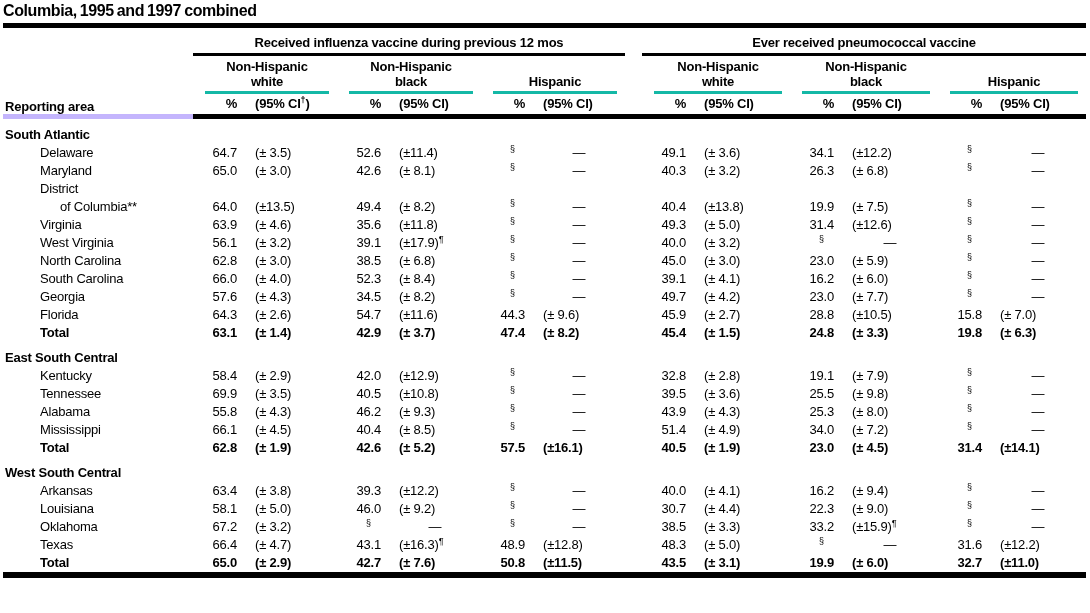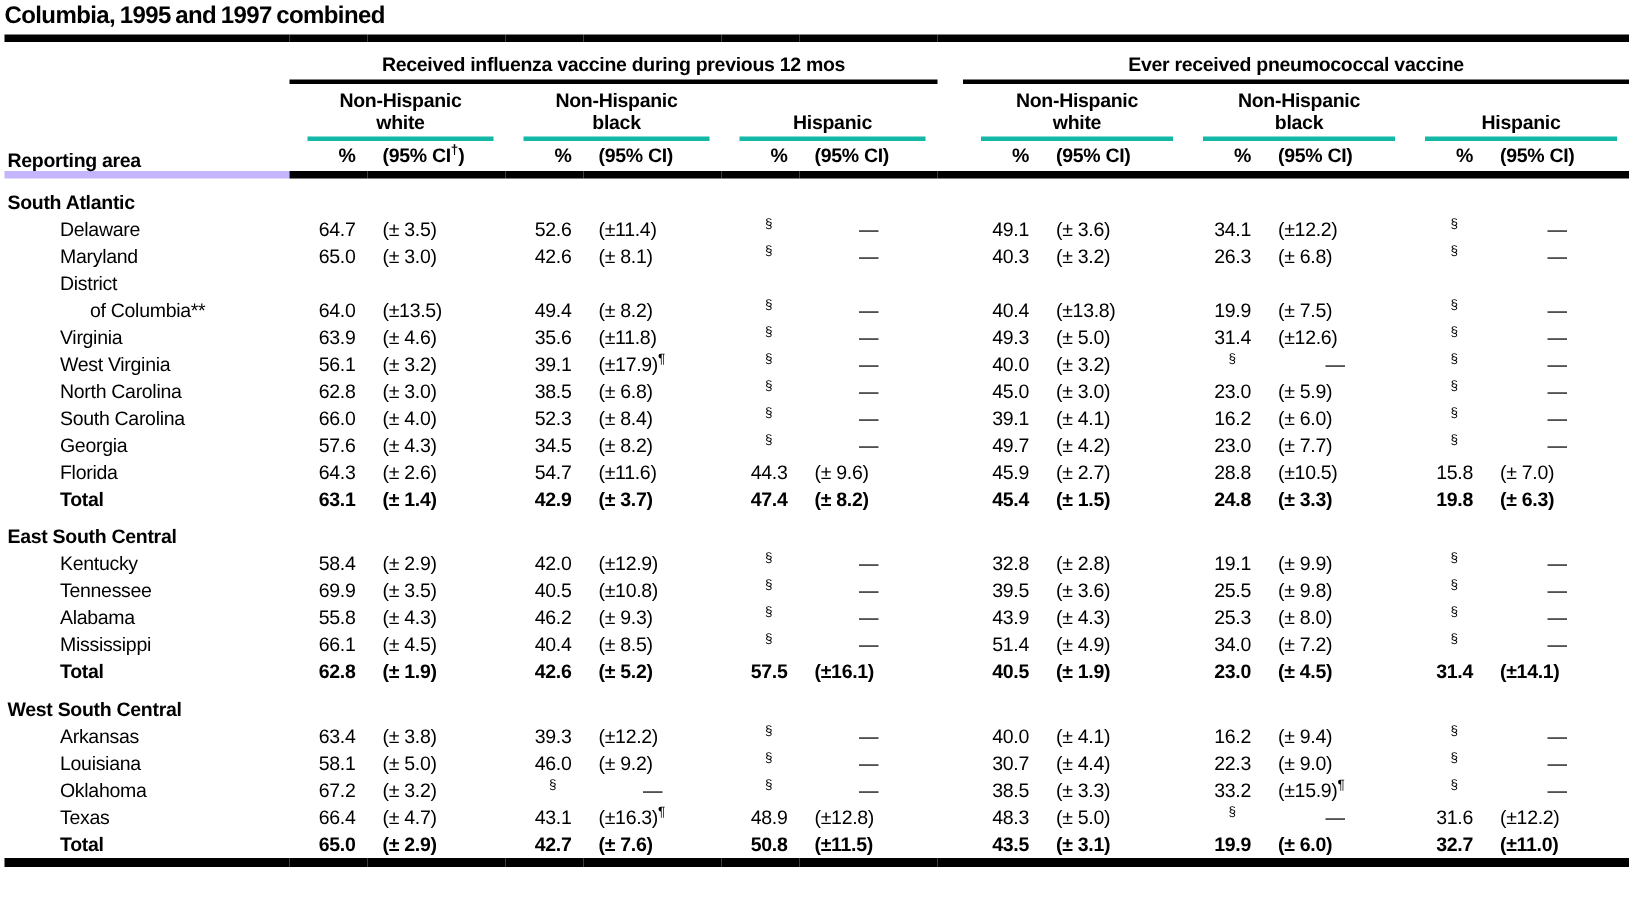--- a/index.html
+++ b/index.html
@@ -343,21 +343,21 @@
         <td class="pct">58.4</td>
         <td class="ci">(± 2.9)</td>
         <td class="pct">42.0</td>
         <td class="ci">(±12.9)</td>
         <td class="pct fnonly"><sup class="fn">§</sup></td>
         <td class="ci dash">—</td>
         <td></td>
         <td class="pct">32.8</td>
         <td class="ci">(± 2.8)</td>
         <td class="pct">19.1</td>
-        <td class="ci">(± 9.9)</td>
+        <td class="ci">(± 7.9)</td>
         <td class="pct fnonly"><sup class="fn">§</sup></td>
         <td class="ci dash">—</td>
       </tr>
       <tr>
         <td class="area ind1">Tennessee</td>
         <td class="pct">69.9</td>
         <td class="ci">(± 3.5)</td>
         <td class="pct">40.5</td>
         <td class="ci">(±10.8)</td>
         <td class="pct fnonly"><sup class="fn">§</sup></td>

